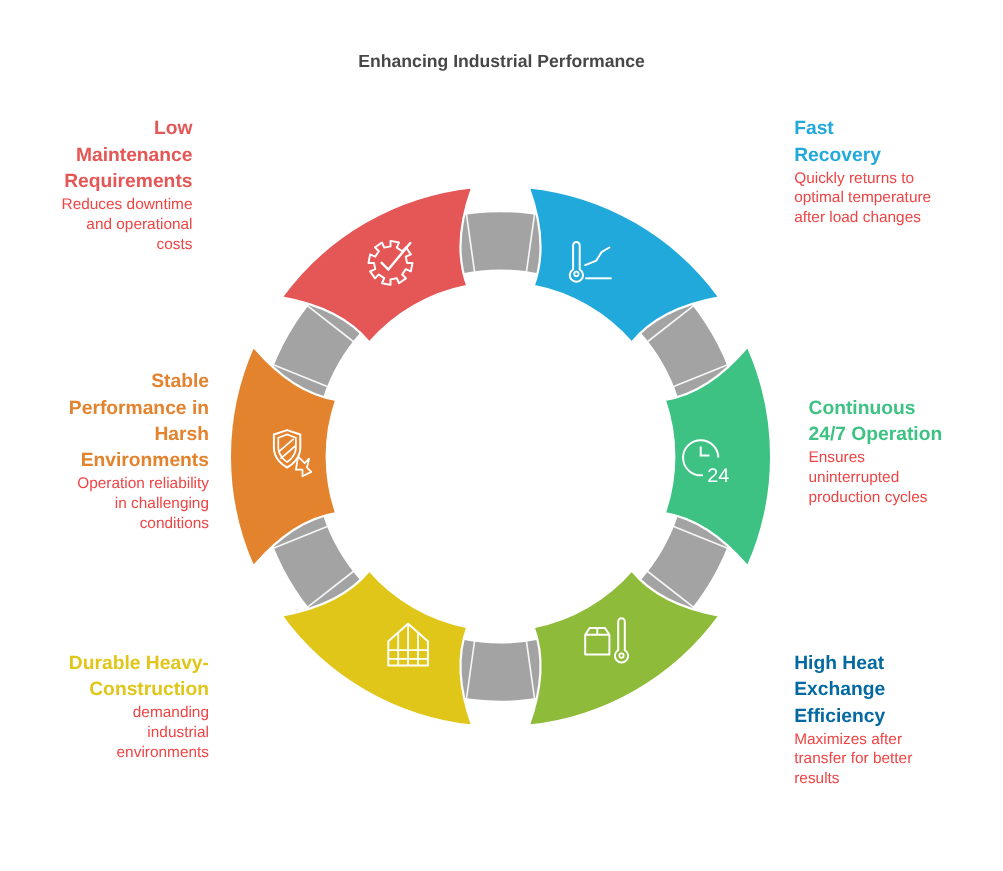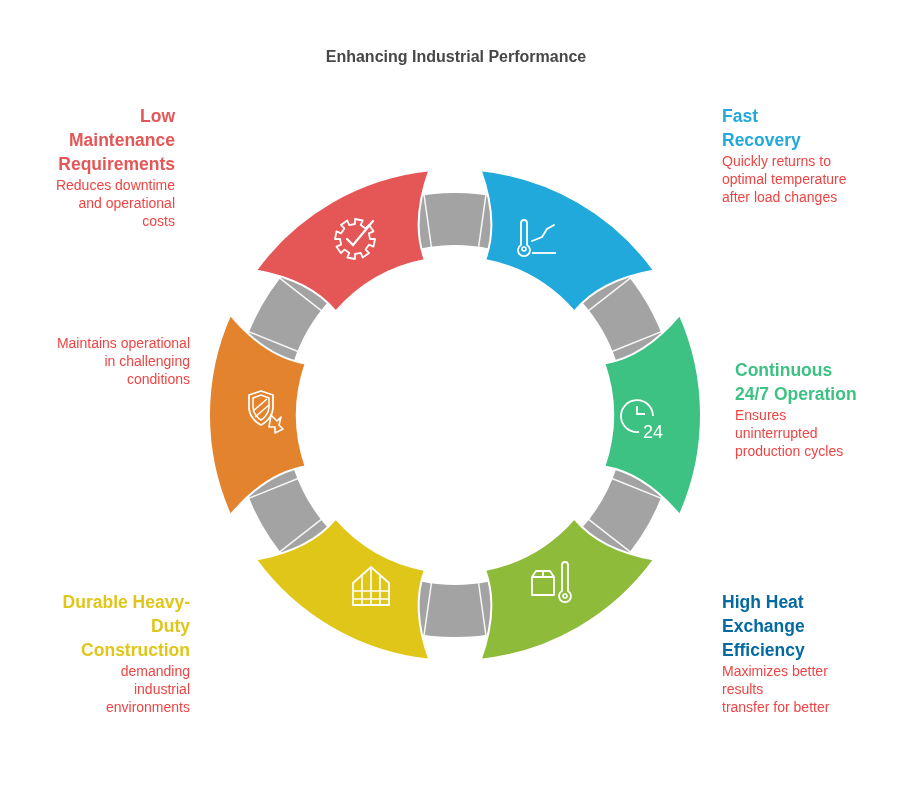--- a/index.html
+++ b/index.html
@@ -125,38 +125,43 @@
   </div>
 </div>
 
 <div class="block right" style="left:722px; top:590px;">
   <div class="head" style="color: #0369a1;">
     <div>High Heat</div>
     <div>Exchange</div>
     <div>Efficiency</div>
   </div>
   <div class="desc">
-    <div>Maximizes better</div>
+    <div>Maximizes after</div>
+    <div>transfer for better</div>
     <div>results</div>
-    <div>transfer for better</div>
   </div>
 </div>
 
 <div class="block left" style="left:20px; top:590px;">
   <div class="head" style="color: rgb(224, 198, 25);">
     <div>Durable Heavy-</div>
-    <div>Duty</div>
     <div>Construction</div>
   </div>
   <div class="desc">
     <div>demanding</div>
     <div>industrial</div>
     <div>environments</div>
   </div>
 </div>
 
 <div class="block left" style="left:20px; top:334px;">
+  <div class="head" style="color: rgb(227, 131, 45);">
+    <div>Stable</div>
+    <div>Performance in</div>
+    <div>Harsh</div>
+    <div>Environments</div>
+  </div>
   <div class="desc">
-    <div>Maintains operational</div>
+    <div>Operation reliability</div>
     <div>in challenging</div>
     <div>conditions</div>
   </div>
 </div>
 
 </body></html>

